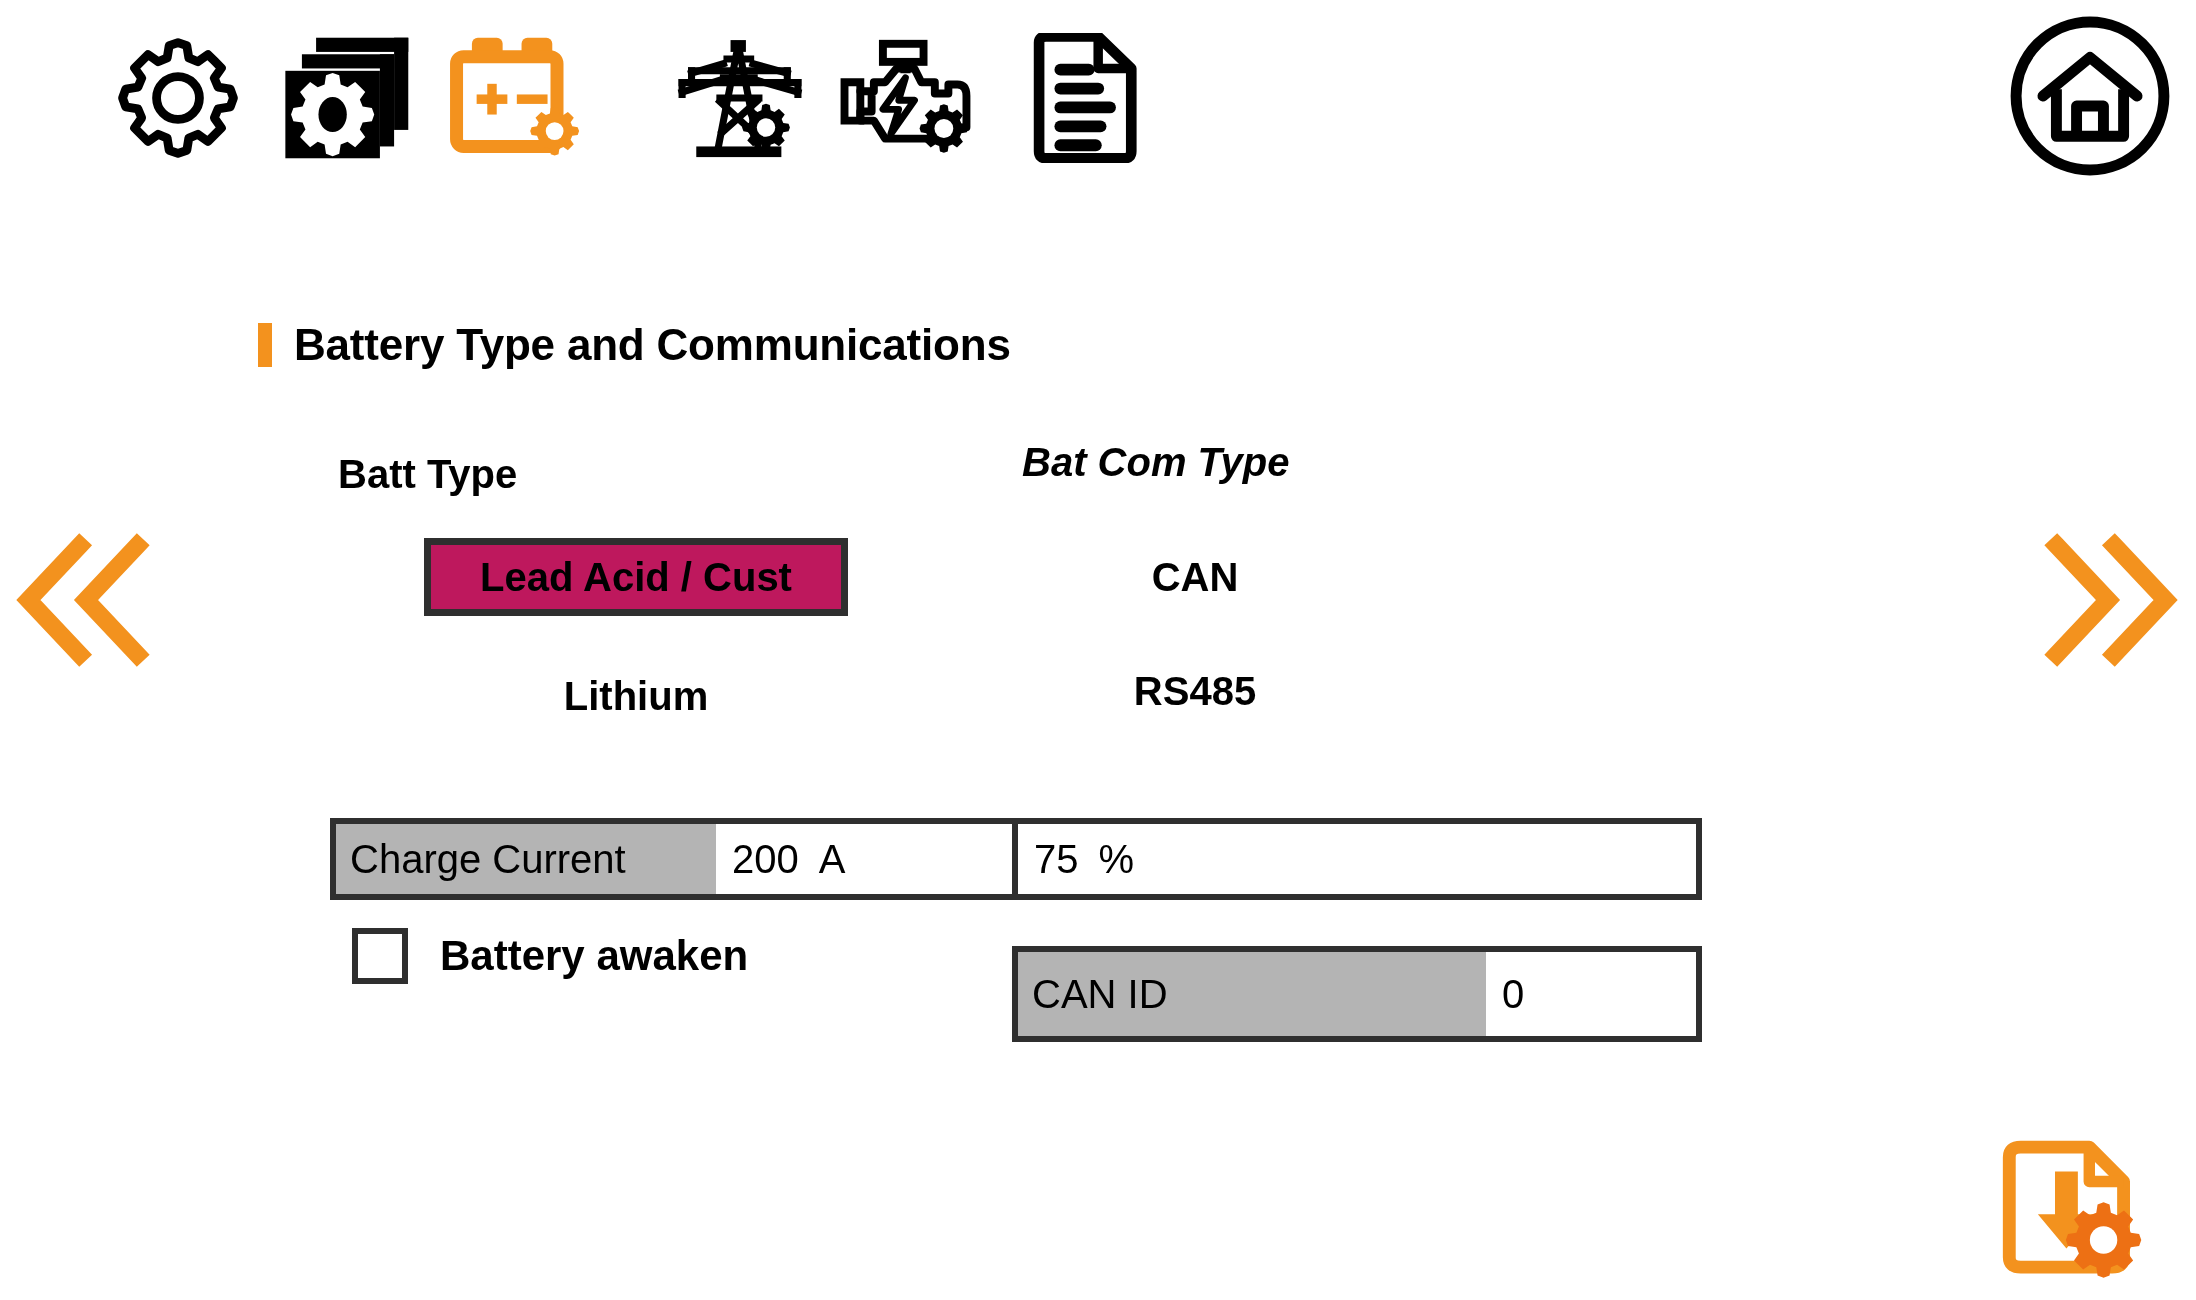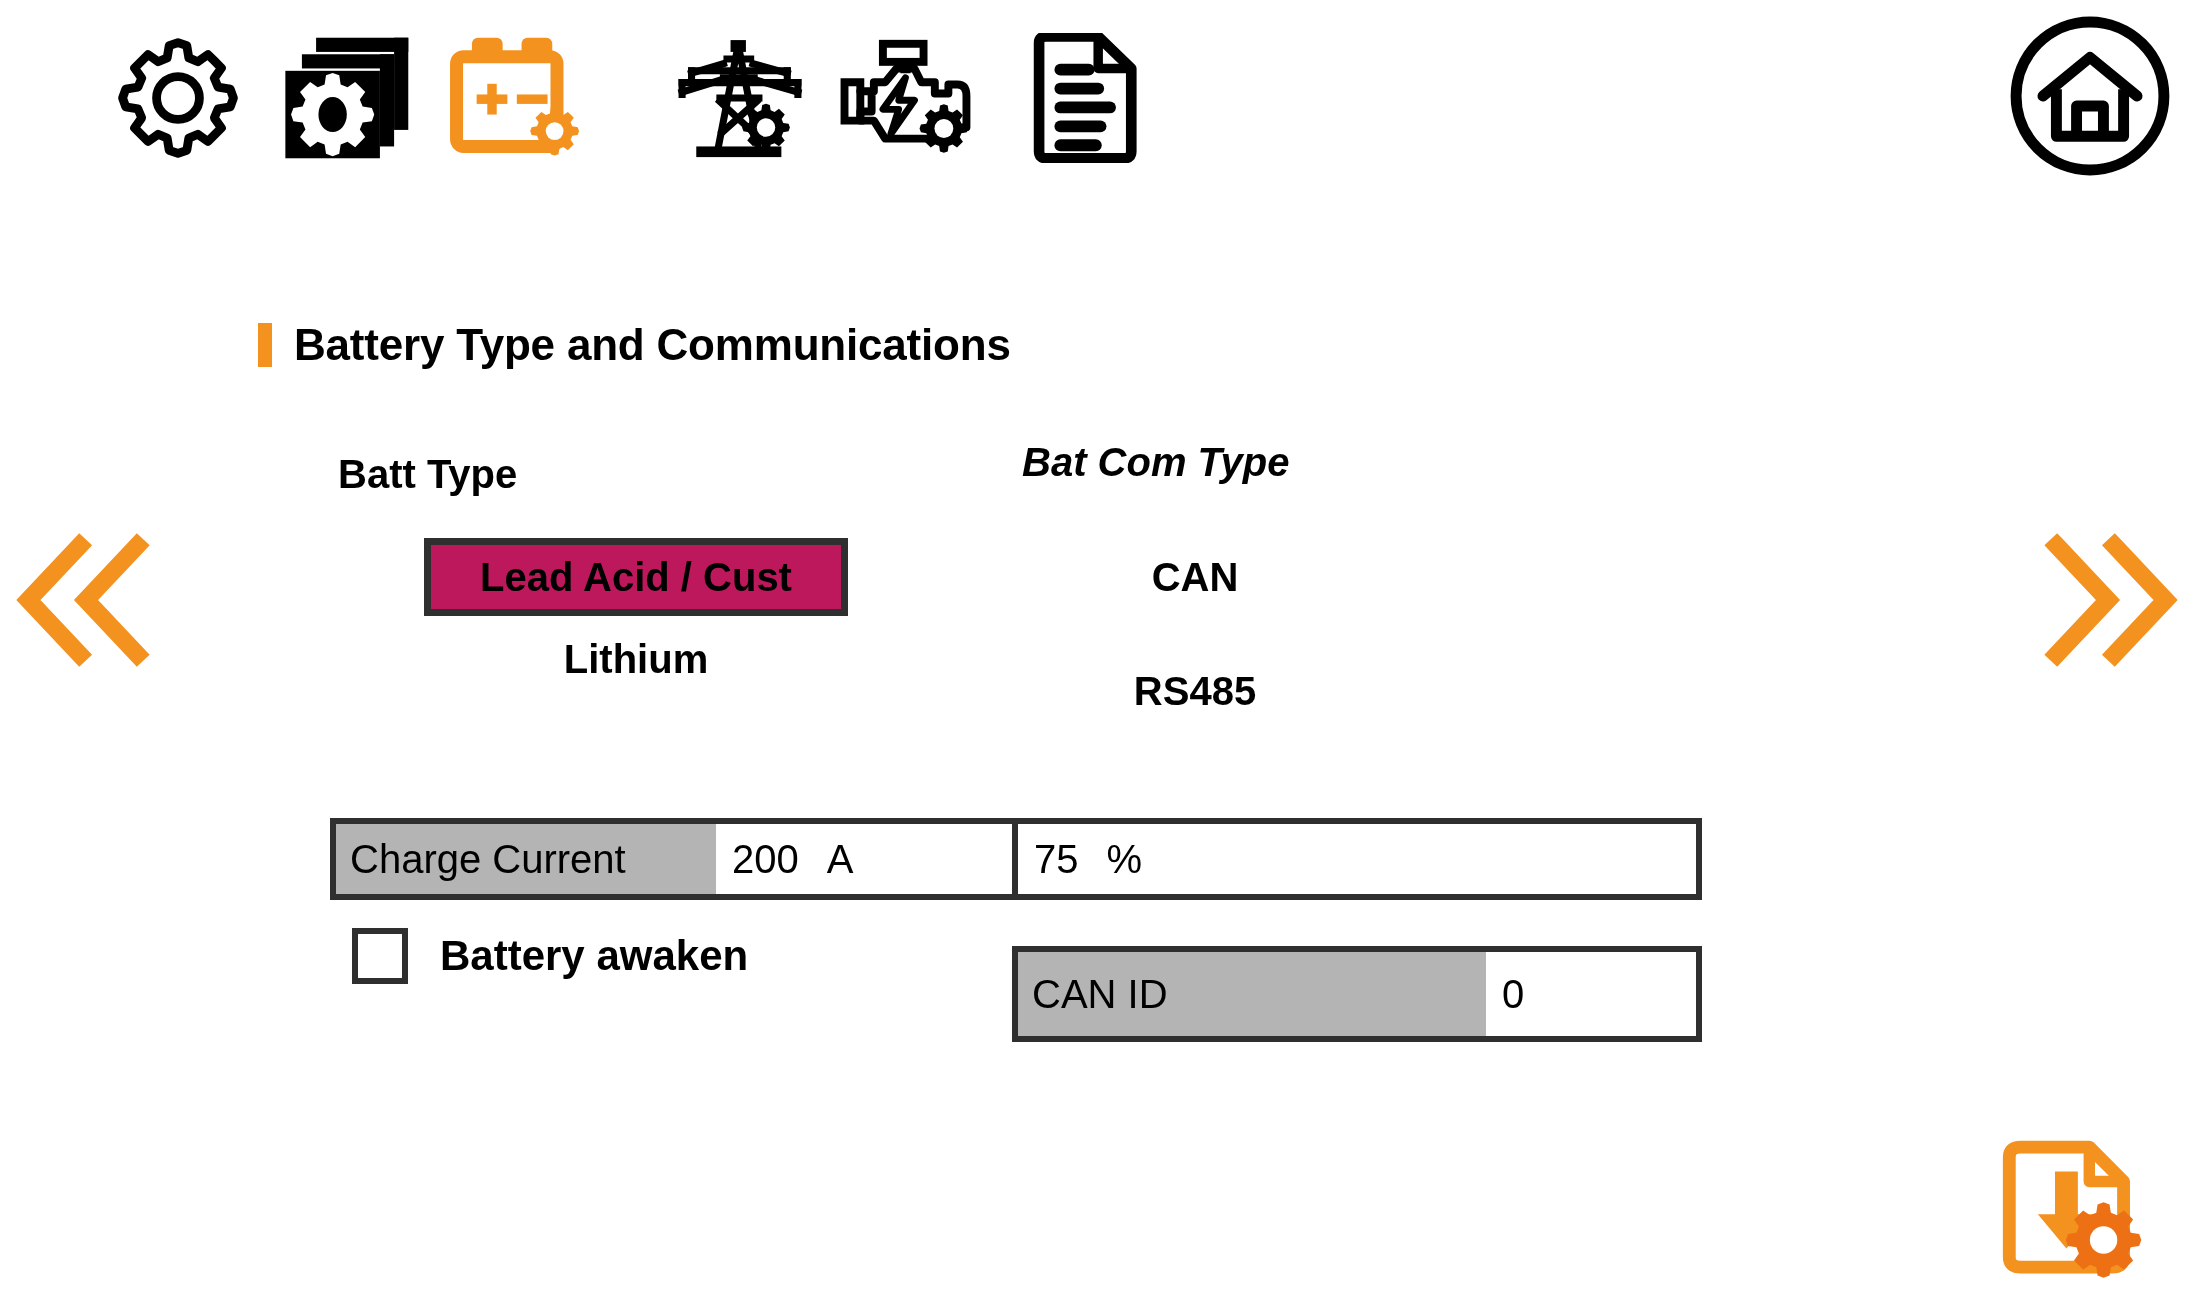--- a/index.html
+++ b/index.html
@@ -99,21 +99,21 @@
     border: 7px solid #2f2f2f;
     background: #be185d;
     box-sizing: border-box;
   }
 
   #opt-leadacid {
     left: 424px; top: 538px;
     width: 424px; height: 78px;
   }
   #opt-lithium {
-    left: 424px; top: 628px;
+    left: 424px; top: 665px;
     width: 424px; height: 62px;
   }
   #opt-can {
     left: 1050px; top: 546px;
     width: 290px; height: 62px;
   }
   #opt-rs485 {
     left: 1050px; top: 660px;
     width: 290px; height: 62px;
   }
@@ -135,21 +135,21 @@
     box-sizing: border-box;
     white-space: nowrap;
   }
   .field .val {
     background: #ffffff;
     display: flex;
     align-items: center;
     padding-left: 16px;
     font-size: 40px;
     box-sizing: border-box;
-    gap: 28px;
+    gap: 20px;
     cursor: text;
   }
   .field .unit { font-size: 40px; }
 
   #field-charge-current {
     left: 330px; top: 818px;
     width: 690px; height: 82px;
   }
   #field-charge-current .lbl { width: 380px; }
   #field-charge-current .val { flex: 1; }

